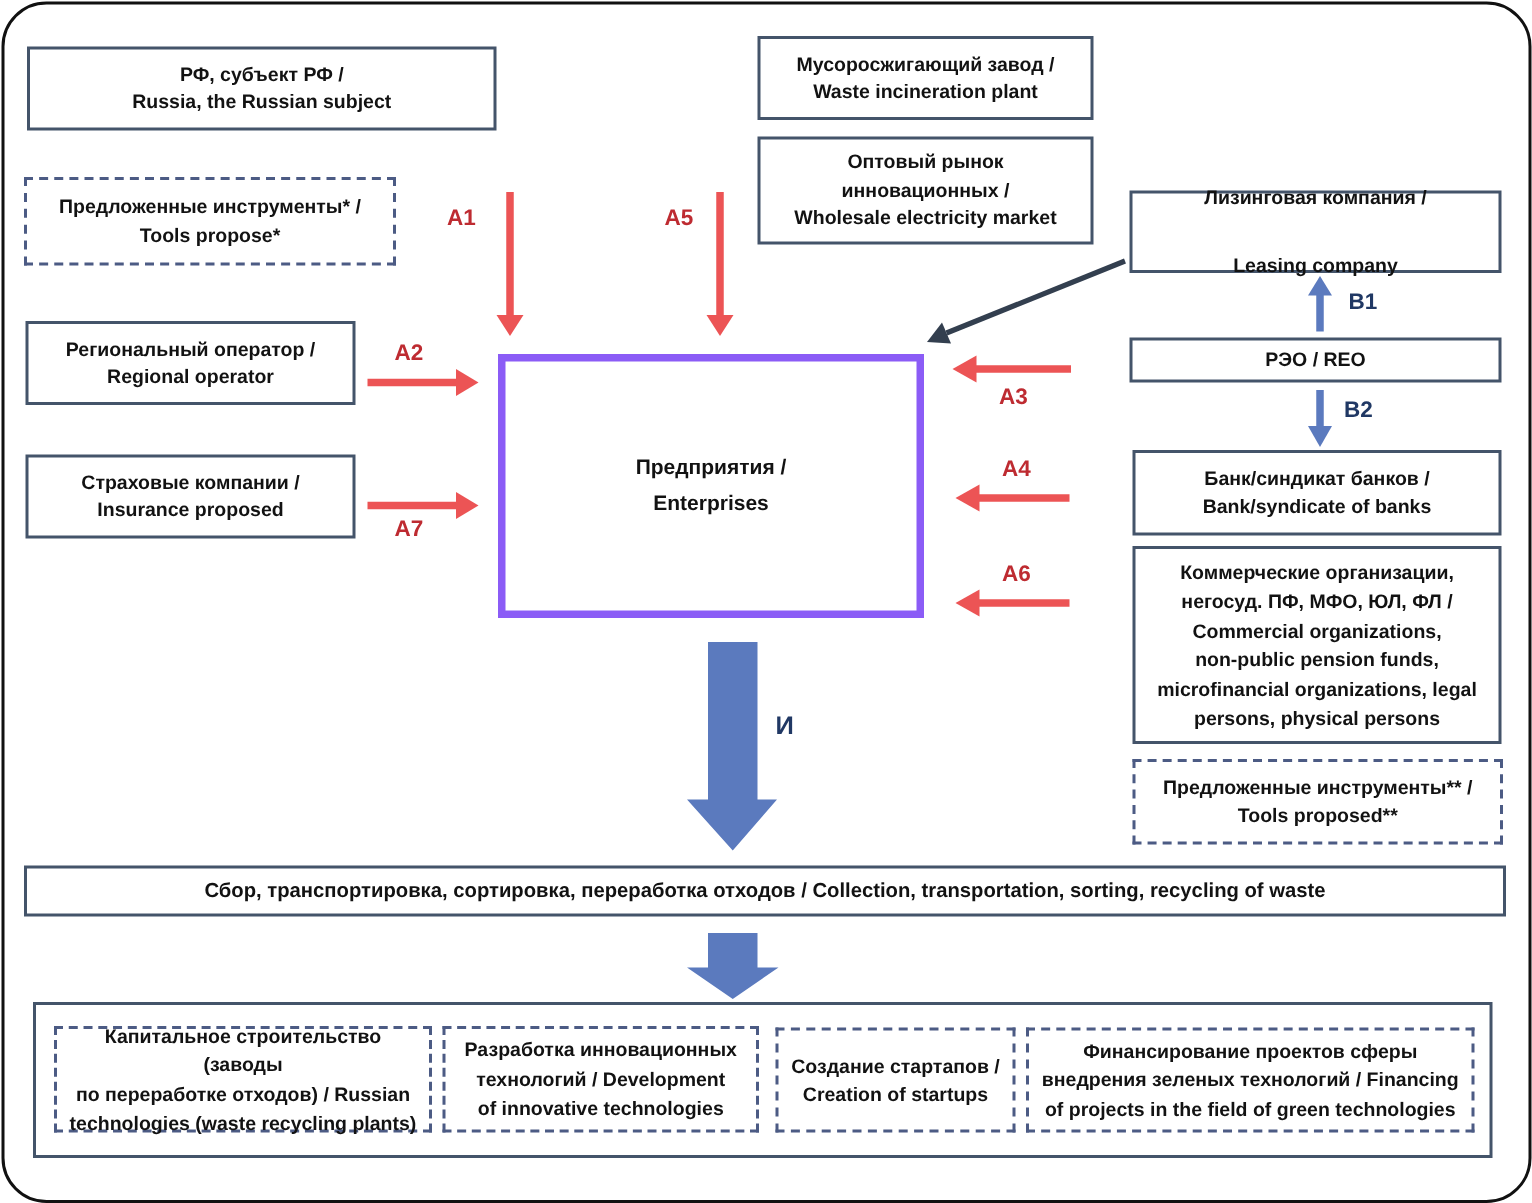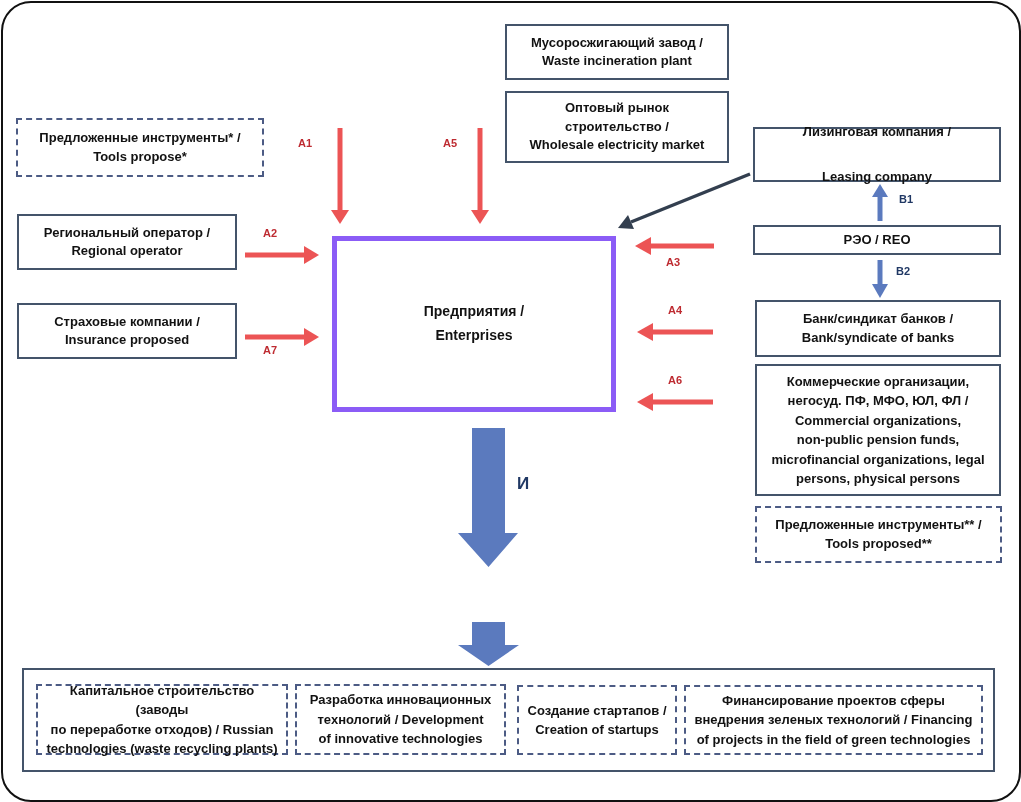--- a/index.html
+++ b/index.html
@@ -8,21 +8,21 @@
   #frame{position:absolute;left:1px;top:1px;width:1016px;height:797px;
     border:2px solid #111;border-radius:30px;}
   .box{position:absolute;background:#fff;border:2px solid #44546A;
     display:flex;flex-direction:column;justify-content:center;align-items:center;
     text-align:center;font-weight:700;font-size:13px;line-height:1.42;color:#121212;
     box-sizing:border-box;padding:2px 6px;}
   .dashed{border:2px dashed #4C5B84;}
   #box-enterprises{border:5px solid #8b5cf6;font-size:14px;line-height:1.7;}
   #box-collection{font-size:13.5px;}
   #box-bottom-outer{border:2px solid #44546A;padding:0;}
-  .lbl{position:absolute;font-weight:700;font-size:11px;color:#BE2B31;}
+  .lbl{position:absolute;font-weight:700;font-size:15px;color:#BE2B31;}
   .lbl-blue{color:#203864;}
   #lbl-and{font-size:17px;}
   #arrows{position:absolute;left:0;top:0;pointer-events:none;}
   
   #box-rf{left:18px;top:31px;width:313px;height:56px;}
   #box-tools1{left:16px;top:118px;width:248px;height:59px;}
   #box-regional{left:17px;top:214px;width:220px;height:56px;}
   #box-insurance{left:17px;top:303px;width:220px;height:56px;}
   #box-incineration{left:505px;top:24px;width:224px;height:56px;}
   #box-wholesale{left:505px;top:91px;width:224px;height:72px;}
@@ -101,40 +101,44 @@
     <g>
       <line x1="750" y1="174" x2="631" y2="222" stroke="#333F4F" stroke-width="3.5"></line>
       <polygon points="618,228 628,215 634,229" fill="#333F4F"></polygon>
     </g>
 
     <polygon points="472,428 505,428 505,533 518,533 488.5,567 458,533 472,533" fill="#5B7ABE"></polygon>
 
     <polygon points="472,622 505,622 505,645 519,645 488.5,666 458,645 472,645" fill="#5B7ABE"></polygon>
   </svg>
 
+  <div class="box" id="box-rf">
+      <div>РФ, субъект РФ /</div>
+      <div>Russia, the Russian subject</div>
+    </div>
   <div class="box dashed" id="box-tools1">
       <div>Предложенные инструменты* /</div>
       <div>Tools propose*</div>
     </div>
   <div class="box" id="box-regional">
       <div>Региональный оператор /</div>
       <div>Regional operator</div>
     </div>
   <div class="box" id="box-insurance">
       <div>Страховые компании /</div>
       <div>Insurance proposed</div>
     </div>
 
   <div class="box" id="box-incineration">
       <div>Мусоросжигающий завод /</div>
       <div>Waste incineration plant</div>
     </div>
   <div class="box" id="box-wholesale">
       <div>Оптовый рынок</div>
-      <div>строительство /</div>
+      <div>инновационных /</div>
       <div>Wholesale electricity market</div>
     </div>
 
   <div class="box" id="box-leasing">
       <div>Лизинговая компания /</div>
       <div>Leasing company</div>
     </div>
   <div class="box" id="box-bank">
       <div>Банк/синдикат банков /</div>
       <div>Bank/syndicate of banks</div>
@@ -153,20 +157,23 @@
   <div class="box dashed" id="box-tools2">
       <div>Предложенные инструменты** /</div>
       <div>Tools proposed**</div>
     </div>
 
   <div class="box" id="box-enterprises">
       <div>Предприятия /</div>
       <div>Enterprises</div>
     </div>
 
+  <div class="box" id="box-collection">
+      <div>Сбор, транспортировка, сортировка, переработка отходов / Collection, transportation, sorting, recycling of waste</div>
+    </div>
 
   <div class="box" id="box-bottom-outer"></div>
   <div class="box dashed" id="box-b1">
       <div>Капитальное строительство (заводы</div>
       <div>по переработке отходов) / Russian</div>
       <div>technologies (waste recycling plants)</div>
     </div>
   <div class="box dashed" id="box-b2">
       <div>Разработка инновационных</div>
       <div>технологий / Development</div>

